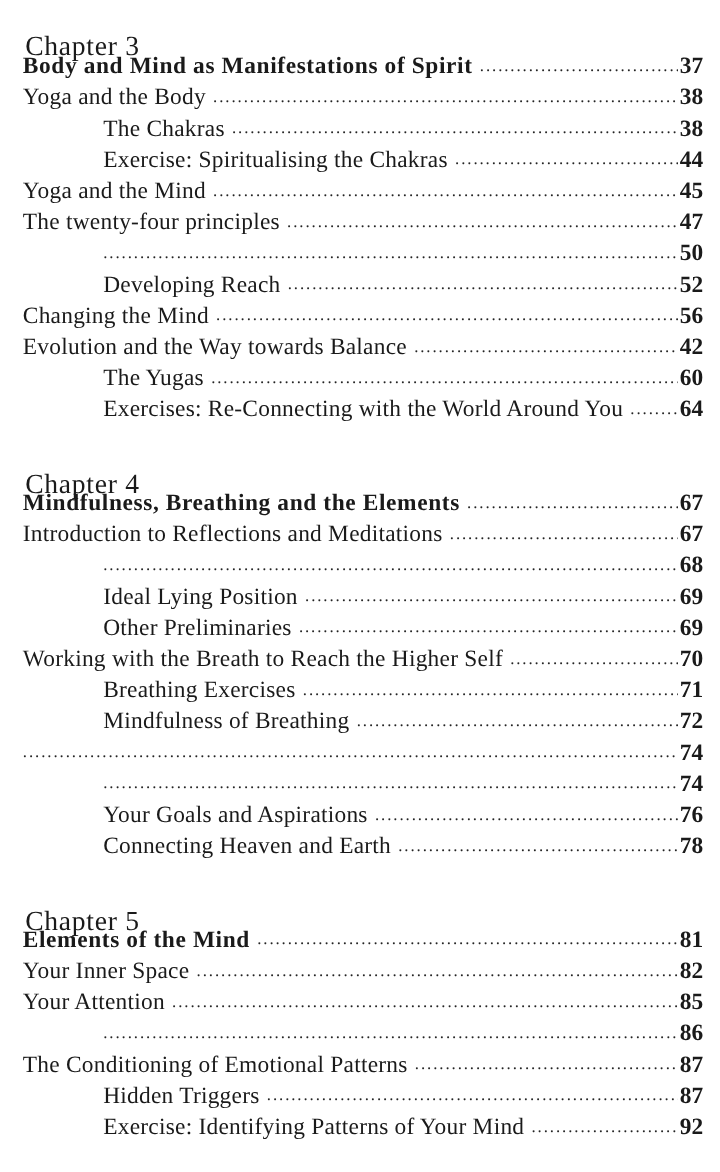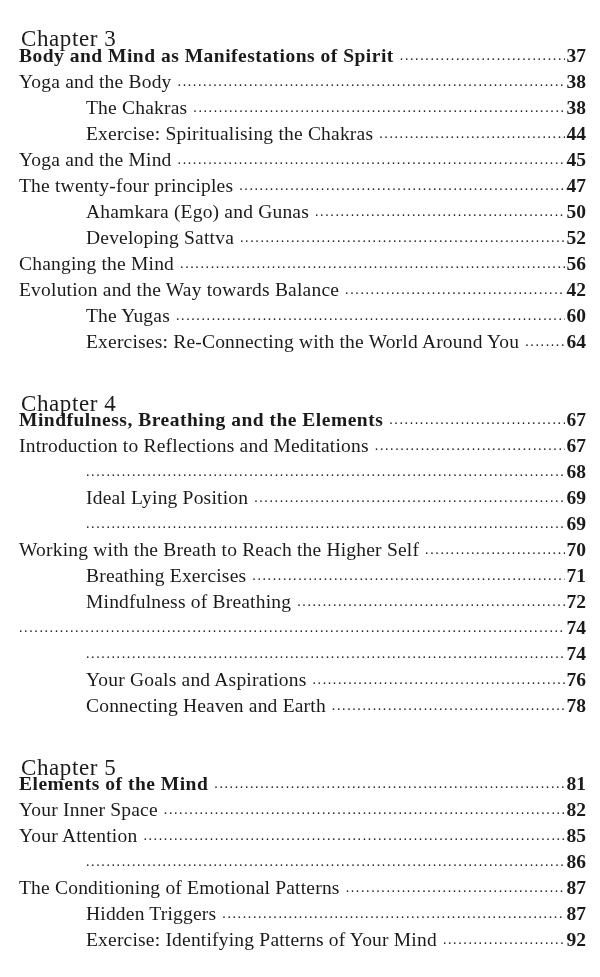--- a/index.html
+++ b/index.html
@@ -63,26 +63,25 @@
     <span class="title">Yoga and the Mind</span>
     <span class="leader"></span>
     <span class="page-num">45</span>
   </div>
   <div class="entry" style="top:173px">
     <span class="title">The twenty-four principles</span>
     <span class="leader"></span>
     <span class="page-num">47</span>
   </div>
   <div class="entry sub" style="top:199px">
-    <span class="title">Ahamkara (Ego) and Gunas</span>
     <span class="leader"></span>
     <span class="page-num">50</span>
   </div>
   <div class="entry sub" style="top:225px">
-    <span class="title">Developing Sattva</span>
+    <span class="title">Developing Reach</span>
     <span class="leader"></span>
     <span class="page-num">52</span>
   </div>
   <div class="entry" style="top:251px">
     <span class="title">Changing the Mind</span>
     <span class="leader"></span>
     <span class="page-num">56</span>
   </div>
   <div class="entry" style="top:277px">
     <span class="title">Evolution and the Way towards Balance</span>
@@ -115,20 +114,21 @@
   <div class="entry sub" style="top:459px">
     <span class="leader"></span>
     <span class="page-num">68</span>
   </div>
   <div class="entry sub" style="top:485px">
     <span class="title">Ideal Lying Position</span>
     <span class="leader"></span>
     <span class="page-num">69</span>
   </div>
   <div class="entry sub" style="top:511px">
+    <span class="title">Other Preliminaries</span>
     <span class="leader"></span>
     <span class="page-num">69</span>
   </div>
   <div class="entry" style="top:537px">
     <span class="title">Working with the Breath to Reach the Higher Self</span>
     <span class="leader"></span>
     <span class="page-num">70</span>
   </div>
   <div class="entry sub" style="top:563px">
     <span class="title">Breathing Exercises</span>

